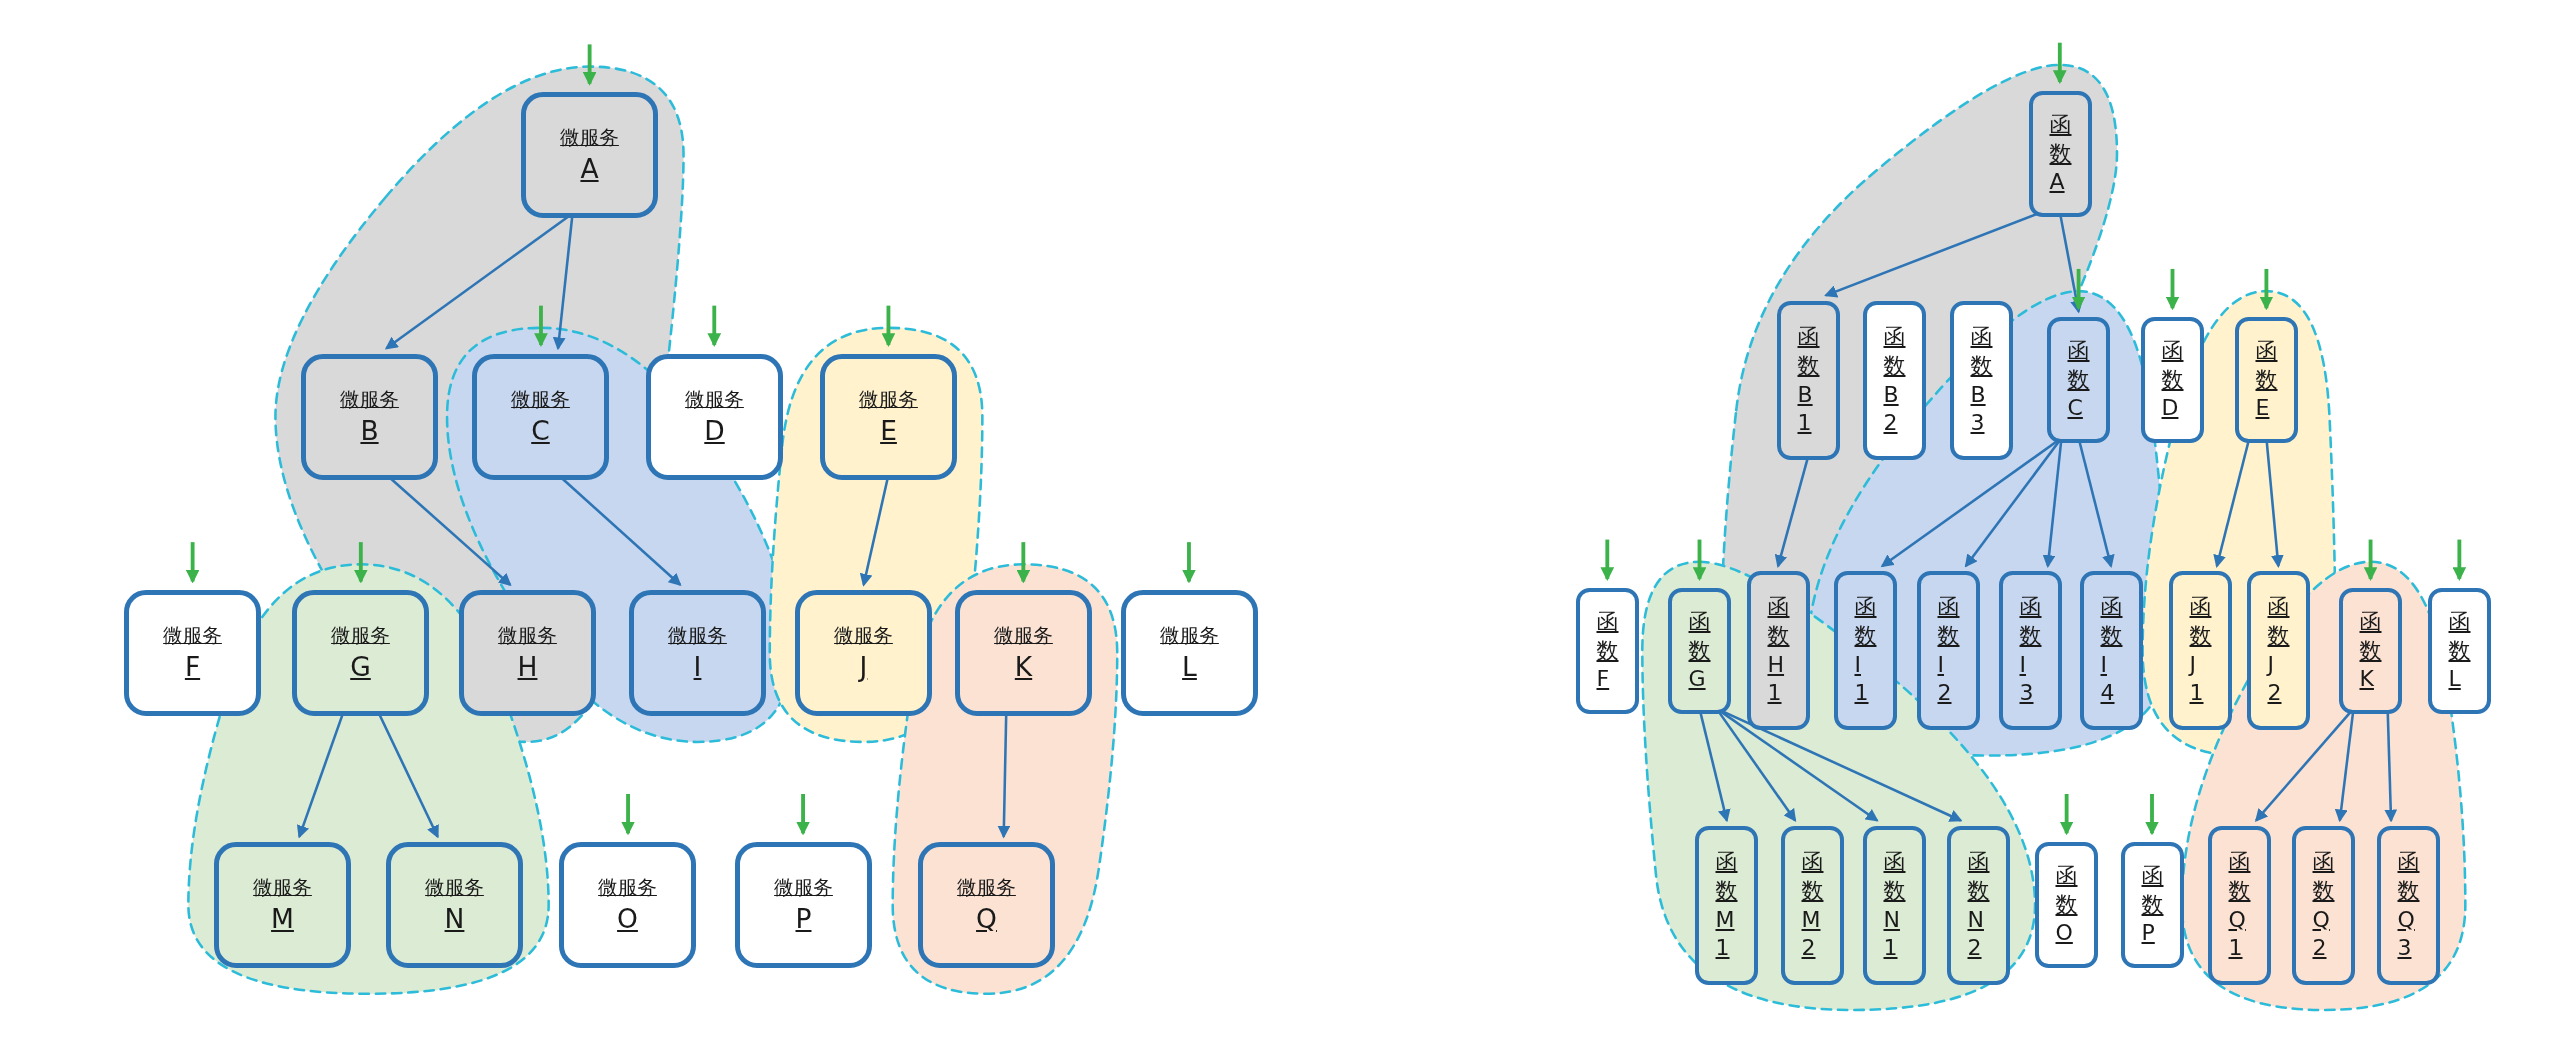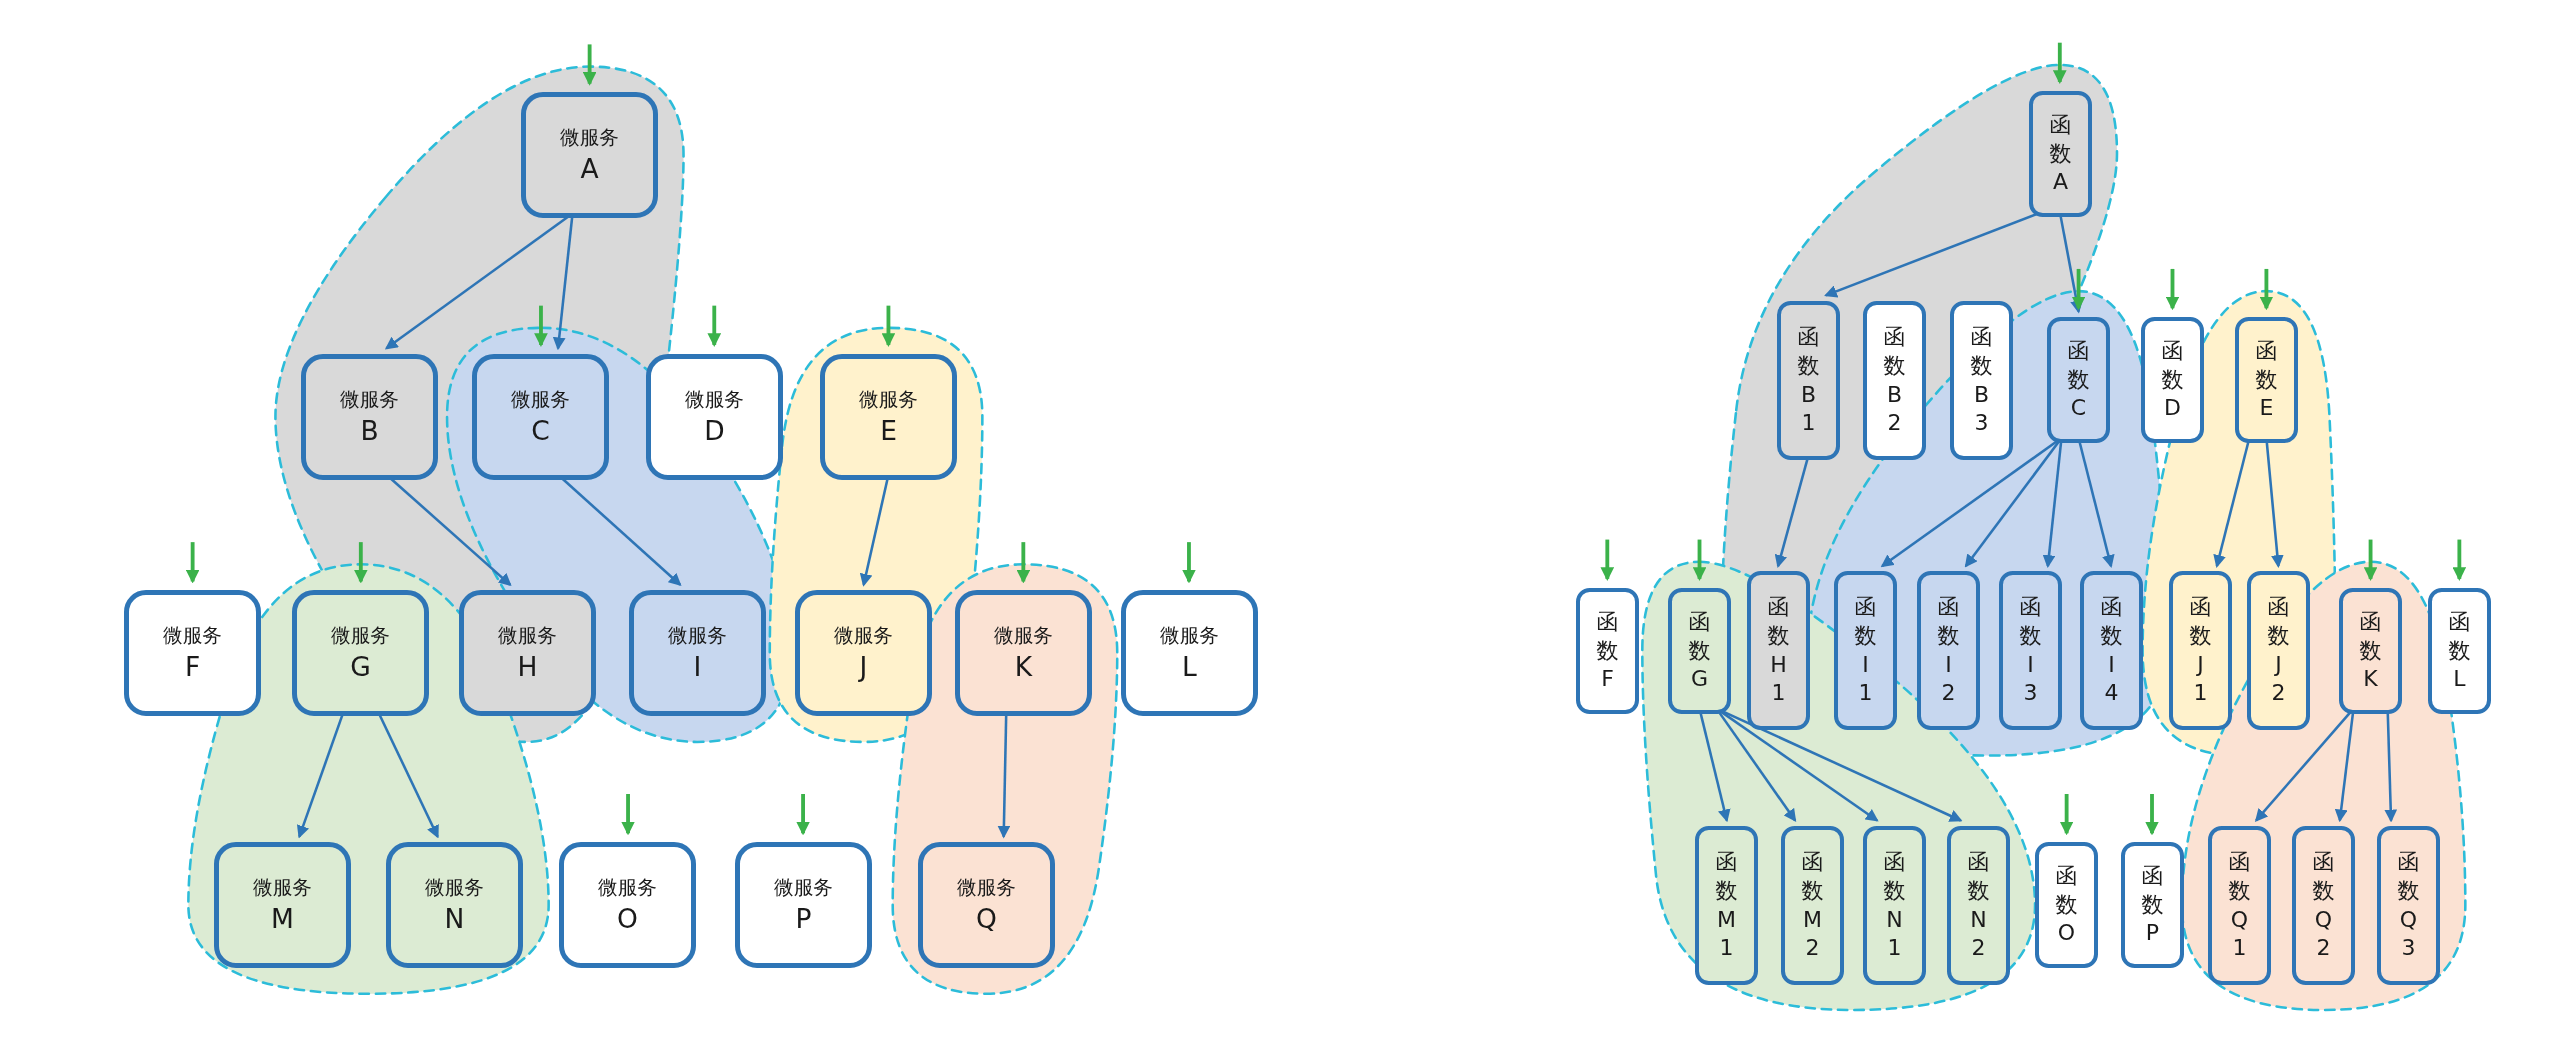--- a/index.html
+++ b/index.html
@@ -10,22 +10,22 @@
     background:#ffffff;
     overflow:hidden;
   }
   #svg-layer{position:absolute;left:0;top:0;width:100%;height:100%}
   #nodes-layer{position:absolute;left:0;top:0;right:0;bottom:0;pointer-events:none}
   .node{
     position:absolute;
     border:5.1px solid var(--node-border,#2e75b6);
     background:#fff;
     display:flex;flex-direction:column;align-items:center;justify-content:center;
-    text-align:center;
     box-sizing:border-box;
+    text-decoration:underline;
   }
   .node.horizontal{border-radius:22px}
   .node.vertical{
     border-radius:13.7px;border-width:4.3px;
     font-size:22px;line-height:1.3;white-space:pre-line;font-weight:400;
   }
   .pfx{font-size:19.6px;line-height:1.25;display:block}
   .idl{font-size:26.5px;line-height:1.2;display:block;margin-top:2.6px}
 </style>
 </head>

